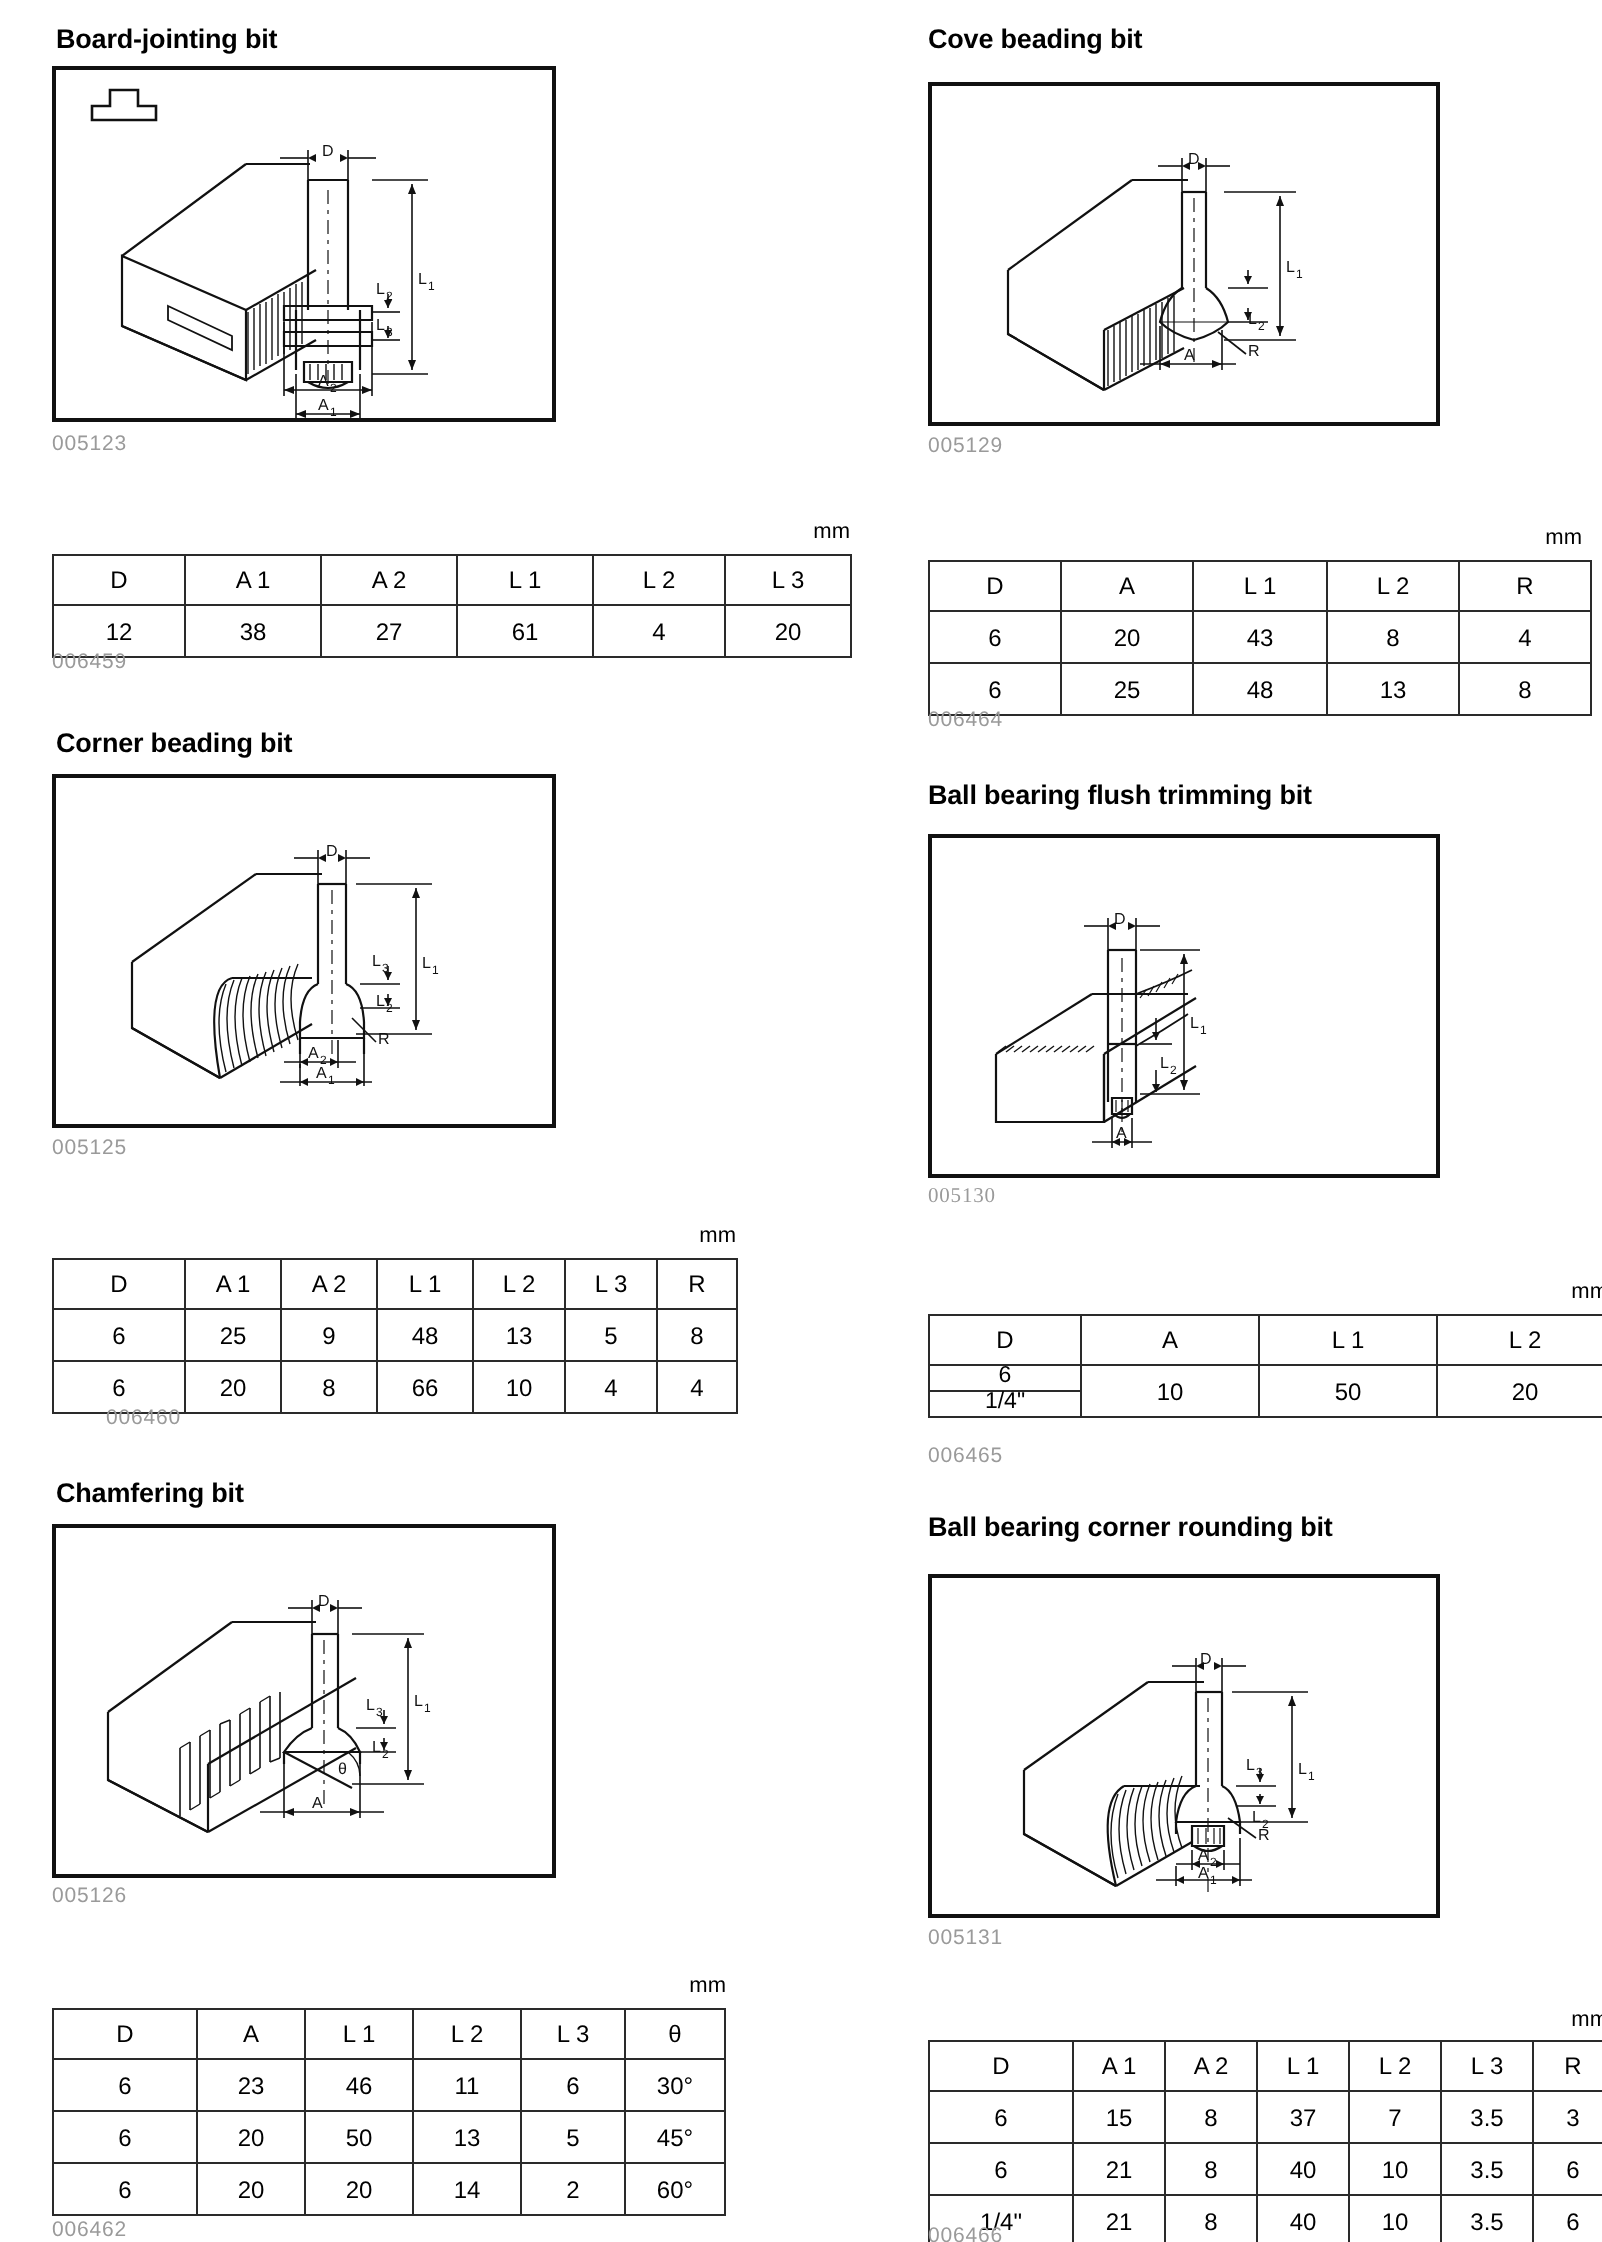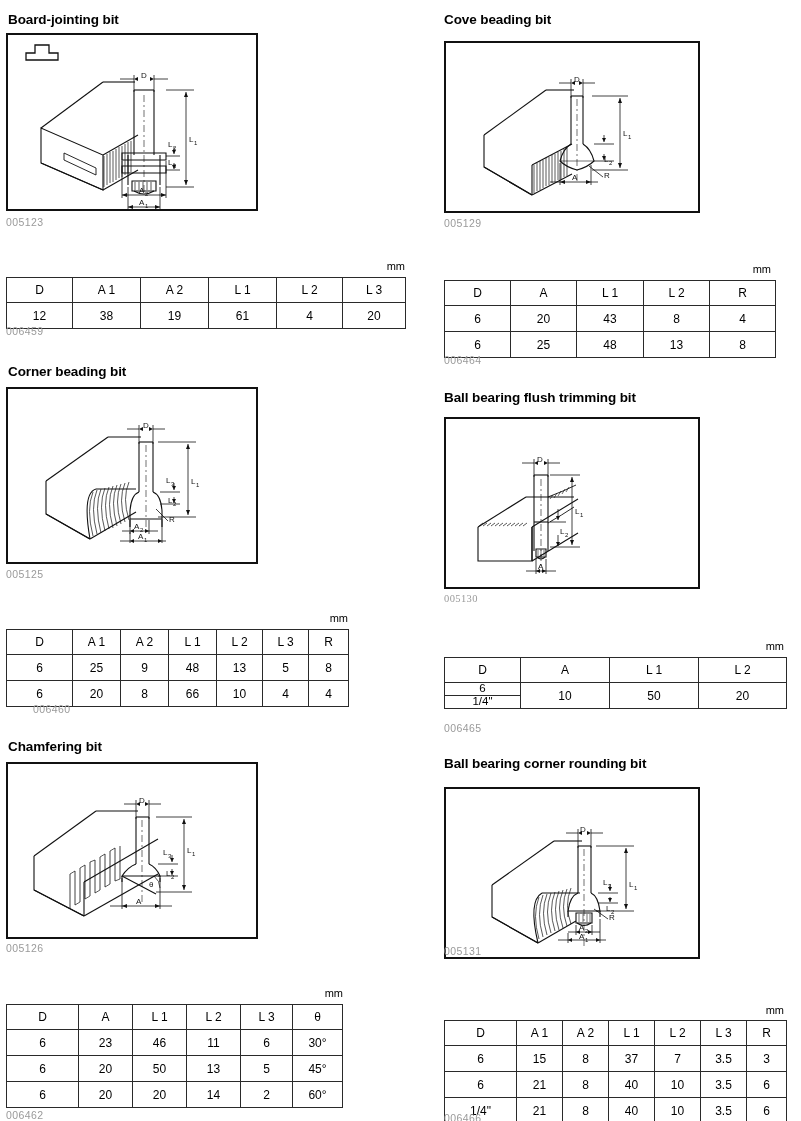--- a/index.html
+++ b/index.html
@@ -5,21 +5,21 @@
   * { box-sizing: border-box; }
   html, body { margin: 0; padding: 0; }
   body {
     width: 801px; height: 1121px;
     background: #ffffff;
     font-family: "Liberation Sans", sans-serif;
     color: #000000;
     position: relative;
     overflow: hidden;
   }
-  .page { position: relative; width: 726px; height: 1121px; }
+  .page { position: relative; width: 726px; height: 1121px; margin-left: 20px; }
 
   .section { position: absolute; }
 
   .sec-title {
     font-size: 13.5px;
     font-weight: bold;
     letter-spacing: -0.1px;
     color: #000;
     white-space: nowrap;
   }
@@ -190,21 +190,21 @@
           <td class="hdr">D</td>
           <td class="hdr">A 1</td>
           <td class="hdr">A 2</td>
           <td class="hdr">L 1</td>
           <td class="hdr">L 2</td>
           <td class="hdr">L 3</td>
         </tr>
         <tr>
           <td>12</td>
           <td>38</td>
-          <td>19</td>
+          <td>27</td>
           <td>61</td>
           <td>4</td>
           <td>20</td>
         </tr>
       </tbody>
     </table>
     <div class="tbl-caption" style="left:6px; top:325px;">006459</div>
   </div>
 
   <div class="section" style="left:0; top:362px; width:430px; height:350px;">
@@ -798,21 +798,21 @@
           <text x="160" y="122">L</text>
             <text x="165" y="125" font-size="6">2</text>
           <text x="163" y="131">R</text>
           <text x="133" y="141">A</text>
             <text x="139" y="144" font-size="6">2</text>
           <text x="133" y="150">A</text>
             <text x="139" y="153" font-size="6">1</text>
         </g>
       </svg>
     </div>
-    <div class="fig-caption" style="left:6px; top:193px;">005131</div>
+    <div class="fig-caption" style="left:6px; top:211px;">005131</div>
 
     <div class="mm-label" style="left:288px; top:252px; width:58px;">mm</div>
 
     <table class="spec" style="left:6px; top:268px; width:342px;">
       <colgroup>
         <col style="width:72px">
           <col style="width:46px">
           <col style="width:46px">
         <col style="width:46px">
           <col style="width:46px">

